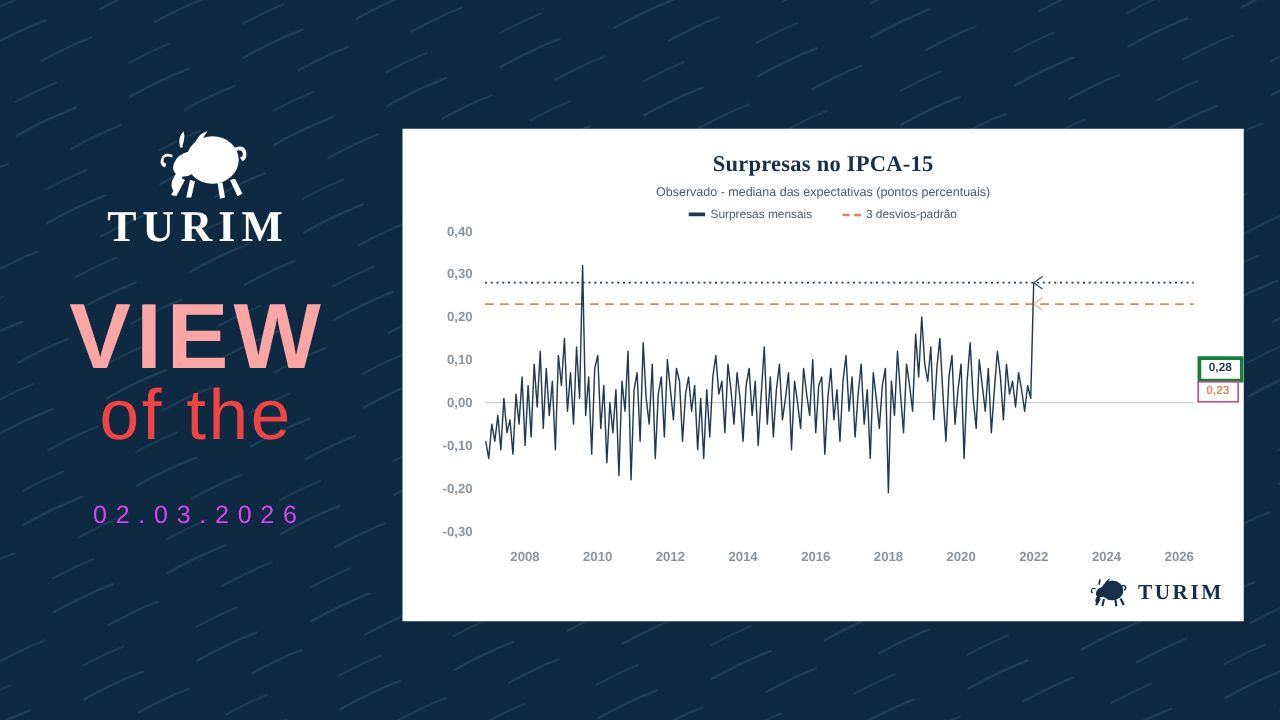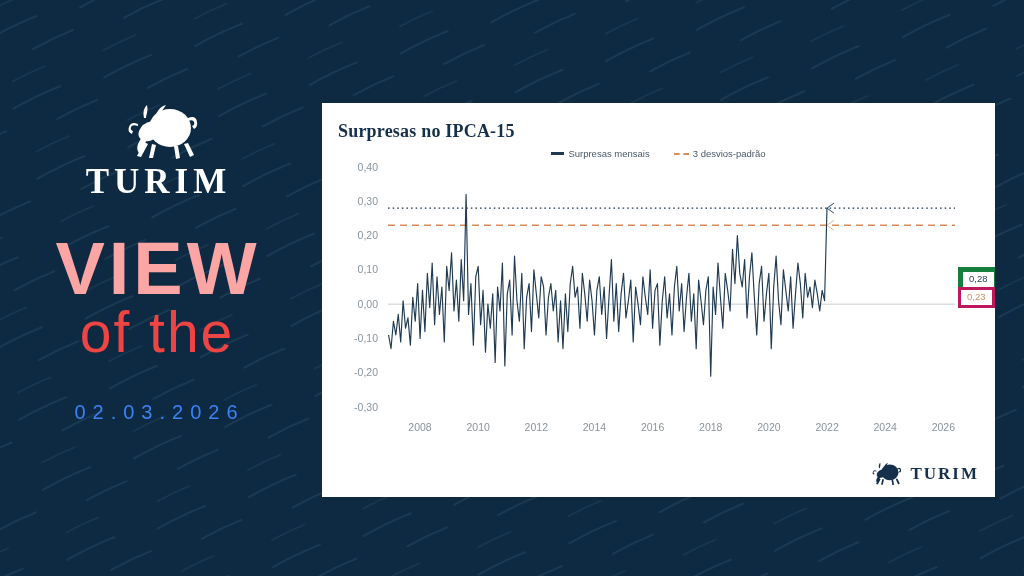--- a/index.html
+++ b/index.html
@@ -67,43 +67,43 @@
     font-weight: 400;
     font-size: 57px;
     letter-spacing: 2px;
     color: #ef4444;
     display: block;
     margin: 2px 0 2px 0;
     text-indent: 2px;
   }
   #date-line {
     margin-top: 40px;
-    color: #3b82f6;
+    color: #d946ef;
     font-size: 20px;
     font-weight: 400;
     letter-spacing: 7px;
     text-indent: 7px;
   }
 
   
   #chart-card {
     position: absolute;
     left: 322px; top: 103px;
     width: 673px; height: 394px;
     background: #ffffff;
     overflow: hidden;
   }
   #chart-title {
+    text-align: center;
     margin-top: 18px;
     font-family: "Liberation Serif", serif;
     font-size: 18px;
     font-weight: 700;
     color: #16304b;
     letter-spacing: 0.2px;
-    padding-left: 16px;
   }
   #chart-subtitle {
     text-align: center;
     margin-top: 7px;
     font-size: 10px;
     color: #4a5a68;
   }
   #chart-legend {
     display: flex;
     justify-content: center;
@@ -121,39 +121,40 @@
   }
   .lg-swatch-dashed {
     display: inline-block;
     width: 15px; height: 0;
     border-top: 2px dashed #d98a55;
   }
   #plot-wrap {
     position: relative;
     width: 556px;
     height: 300px;
+    font-weight: bold;
   }
   #plot-svg { display: block; }
   
   .callout {
     position: absolute;
     font-size: 9.5px;
     padding: 1px 6px 2px 6px;
     background: #ffffff;
     white-space: nowrap;
     line-height: 1.25;
   }
   #callout-upper {
-    border: 5px solid #15803d;
+    border: 3px solid #15803d;
     color: #1f3a52;
     left: 636px;
     top: 108px;
   }
   #callout-lower {
-    border: 3px solid #be185d;
+    border: 1px solid #be185d;
     color: #d59062;
     left: 636px;
     top: 128px;
   }
   #chart-watermark {
     position: absolute;
     right: 16px; bottom: 10px;
     display: flex;
     align-items: center;
     gap: 6px;
@@ -216,20 +217,21 @@
       <span class="hl-big">VIEW</span>
       <span class="hl-mid">of the</span>
     </div>
 
     <div id="date-line">02.03.2026</div>
   </div>
 
   <div id="chart-card">
 
     <div id="chart-title">Surpresas no IPCA-15</div>
+    <div id="chart-subtitle">Observado - mediana das expectativas (pontos percentuais)</div>
 
     <div id="chart-legend">
       <span class="legend-entry">
         <span class="lg-swatch-solid"></span>
         <span>Surpresas mensais</span>
       </span>
       <span class="legend-entry">
         <span class="lg-swatch-dashed"></span>
         <span>3 desvios-padrão</span>
       </span>

